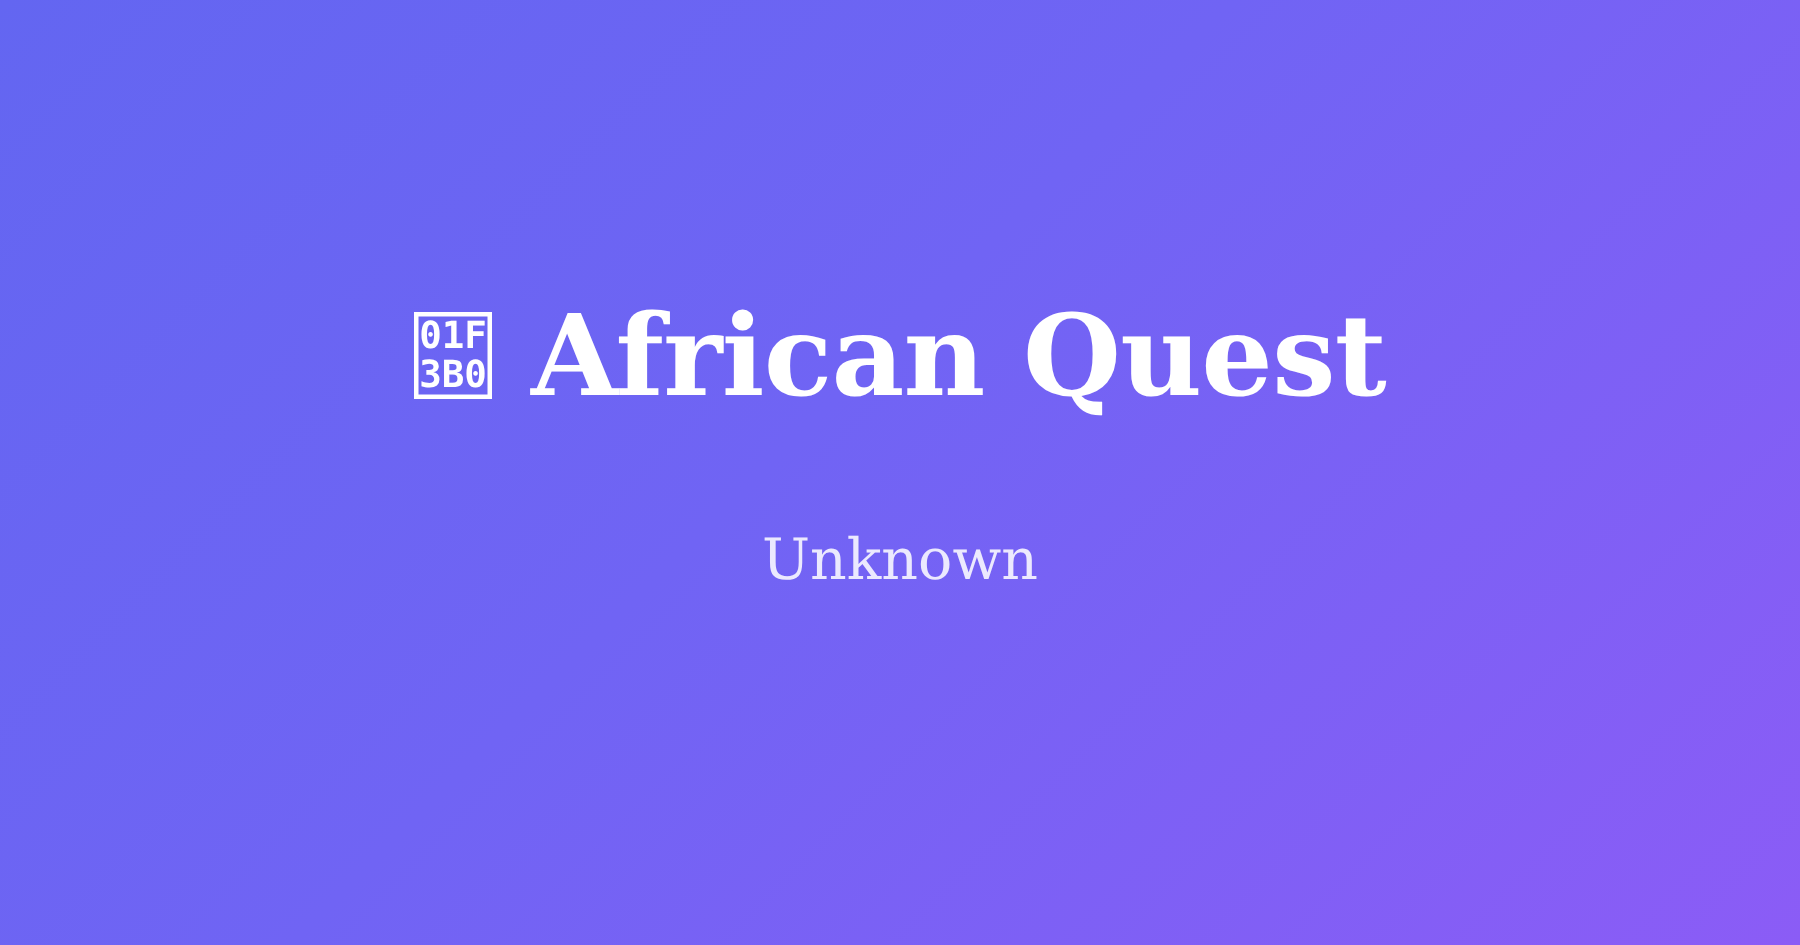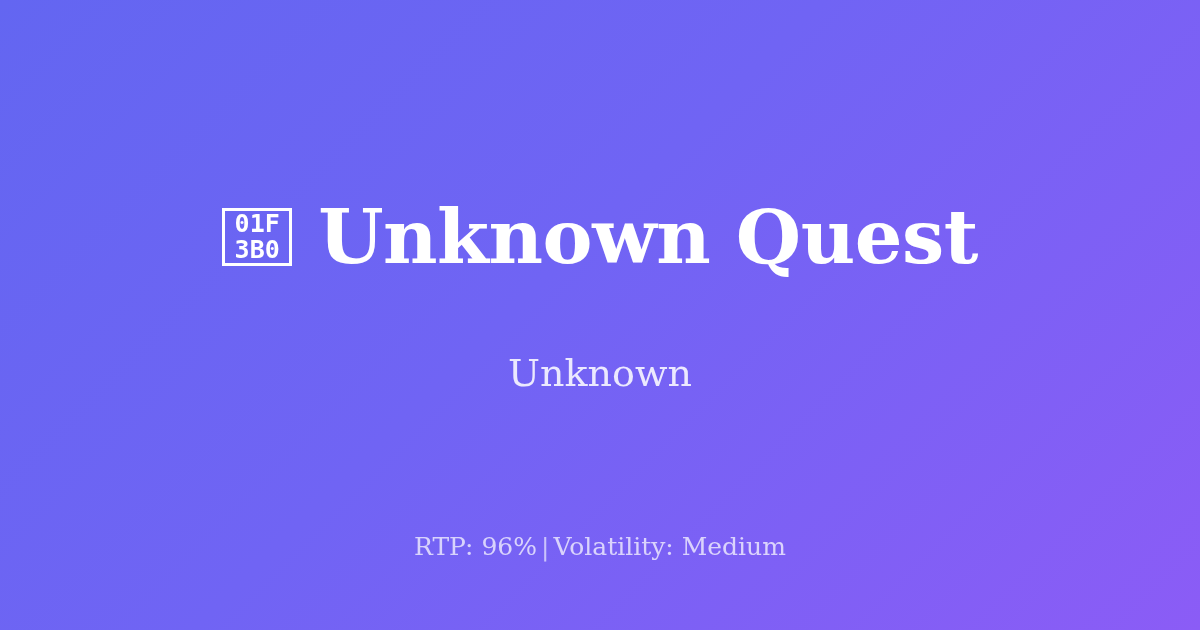--- a/index.html
+++ b/index.html
@@ -44,21 +44,21 @@
     flex-direction: row;
     align-items: center;
     justify-content: center;
     gap: 26px;
     width: 100%;
   }
 
   
   .glyph-box {
     flex: 0 0 auto;
-    width: 70px;
+    width: 52px;
     height: 58px;
     border: 3px solid #ffffff;
     display: flex;
     flex-direction: column;
     align-items: center;
     justify-content: center;
     line-height: 1;
     padding: 2px 0;
   }
 
@@ -118,25 +118,22 @@
 
   <div class="hero">
 
     <div class="title-row">
 
       <span class="glyph-box">
         <span class="hexrow">01F</span>
         <span class="hexrow">3B0</span>
       </span>
 
-      <h1 class="game-title">Unknown Quest</h1>
+      <h1 class="game-title">African Quest</h1>
 
     </div>
 
     <div class="subtitle">Unknown</div>
 
   </div>
 
-  <div class="meta-footer">
-    <span>RTP: 96%</span><span class="sep">|</span><span>Volatility: Medium</span>
-  </div>
 
 </div>
 
 </body></html>

